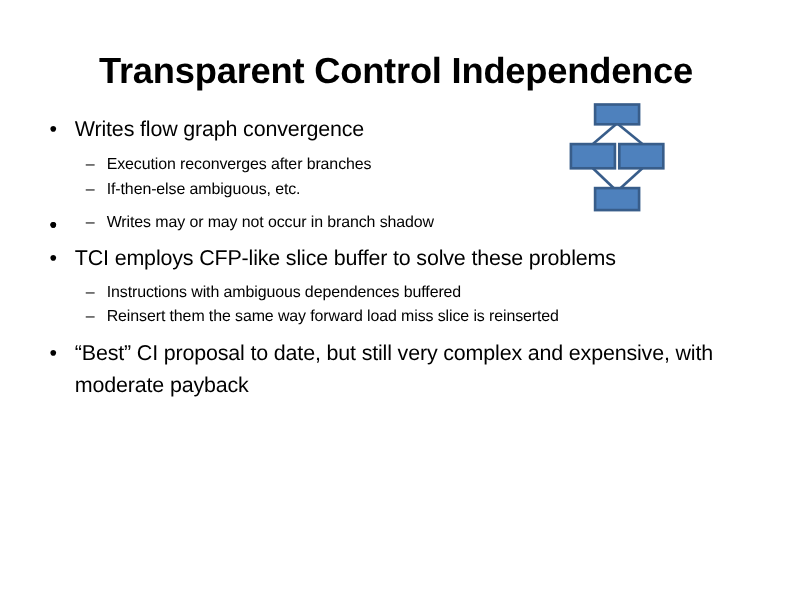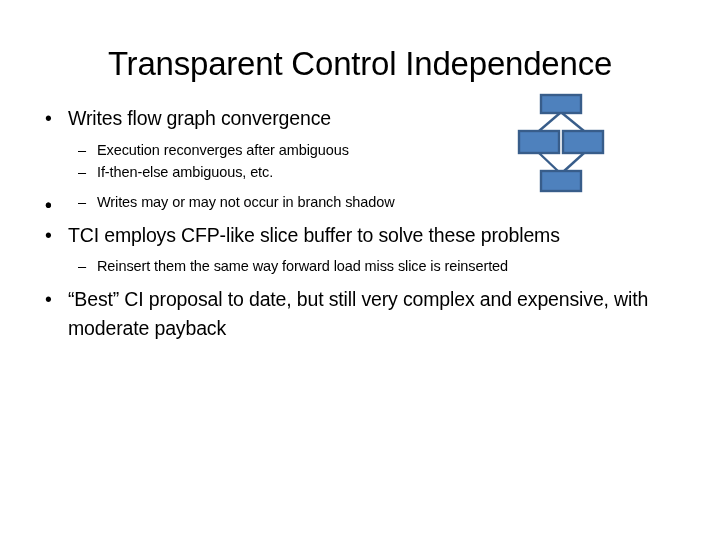--- a/index.html
+++ b/index.html
@@ -19,21 +19,21 @@
 
   
   #slide-title {
     position: absolute;
     left: 0;
     top: 44px;
     width: 720px;
     text-align: center;
     font-size: 33px;
     line-height: 40px;
-    font-weight: 400;
+    font-weight: 700;
     letter-spacing: -0.2px;
     color: #000000;
     white-space: nowrap;
   }
 
   
   #body {
     position: absolute;
     left: 38px;
     top: 104px;
@@ -99,21 +99,21 @@
 
   <div id="body">
 
     <div class="bullet lvl1 group">
       <span class="marker">•</span>
       <span class="text">Writes flow graph convergence</span>
     </div>
 
     <div class="bullet lvl2 gap-before-sm">
       <span class="marker">–</span>
-      <span class="text">Execution reconverges after ambiguous</span>
+      <span class="text">Execution reconverges after branches</span>
     </div>
 
     <div class="bullet lvl2">
       <span class="marker">–</span>
       <span class="text">If-then-else ambiguous, etc.</span>
     </div>
 
     <div class="bullet lvl1 gap-before">
       <span class="marker">•</span>
     </div>
@@ -127,20 +127,21 @@
       <span class="text">Writes may or may not occur in branch shadow</span>
     </div>
 
     <div class="bullet lvl1 gap-before">
       <span class="marker">•</span>
       <span class="text">TCI employs CFP-like slice buffer to solve these problems</span>
     </div>
 
     <div class="bullet lvl2 gap-before-sm">
       <span class="marker">–</span>
+      <span class="text">Instructions with ambiguous dependences buffered</span>
     </div>
 
     <div class="bullet lvl2">
       <span class="marker">–</span>
       <span class="text">Reinsert them the same way forward load miss slice is reinserted</span>
     </div>
 
     <div class="bullet lvl1 gap-before">
       <span class="marker">•</span>
       <span class="text">“Best” CI proposal to date, but still very complex and expensive, with moderate payback</span>

